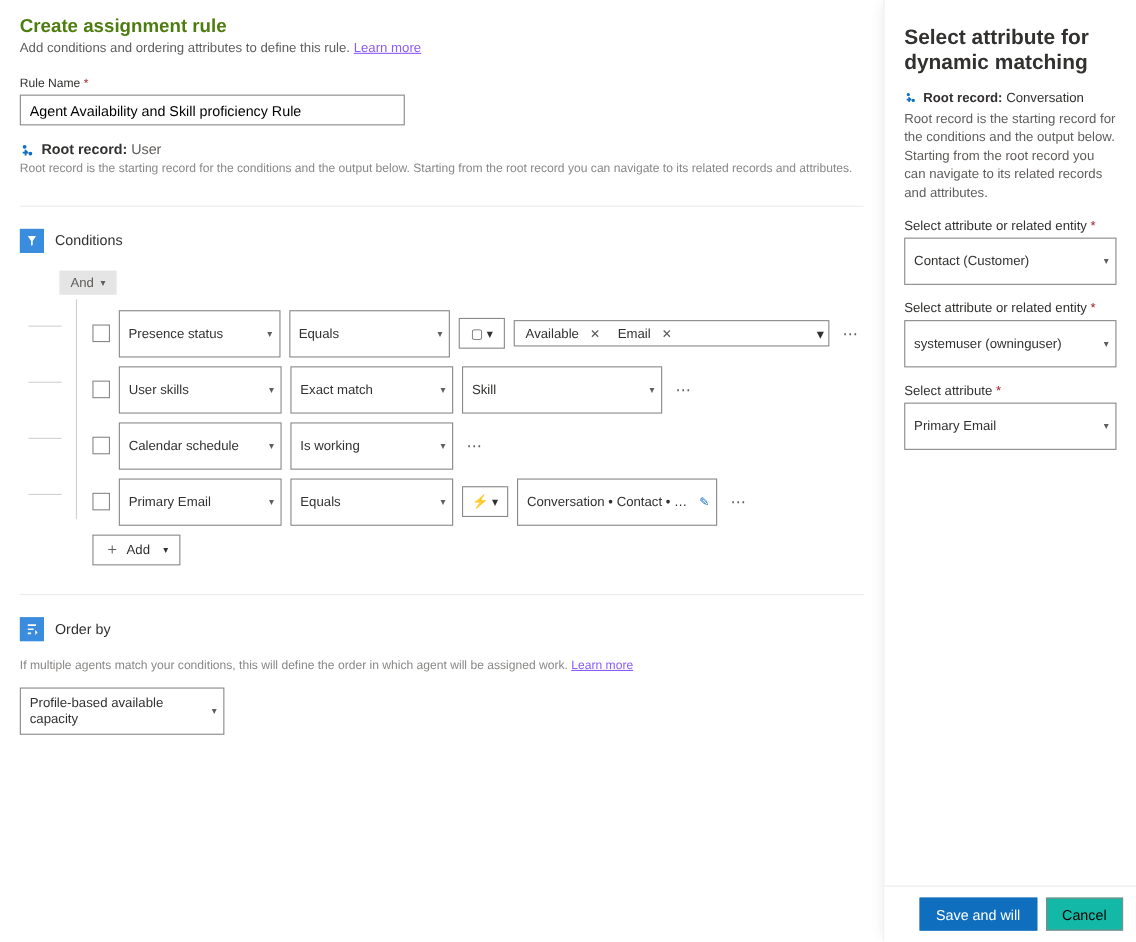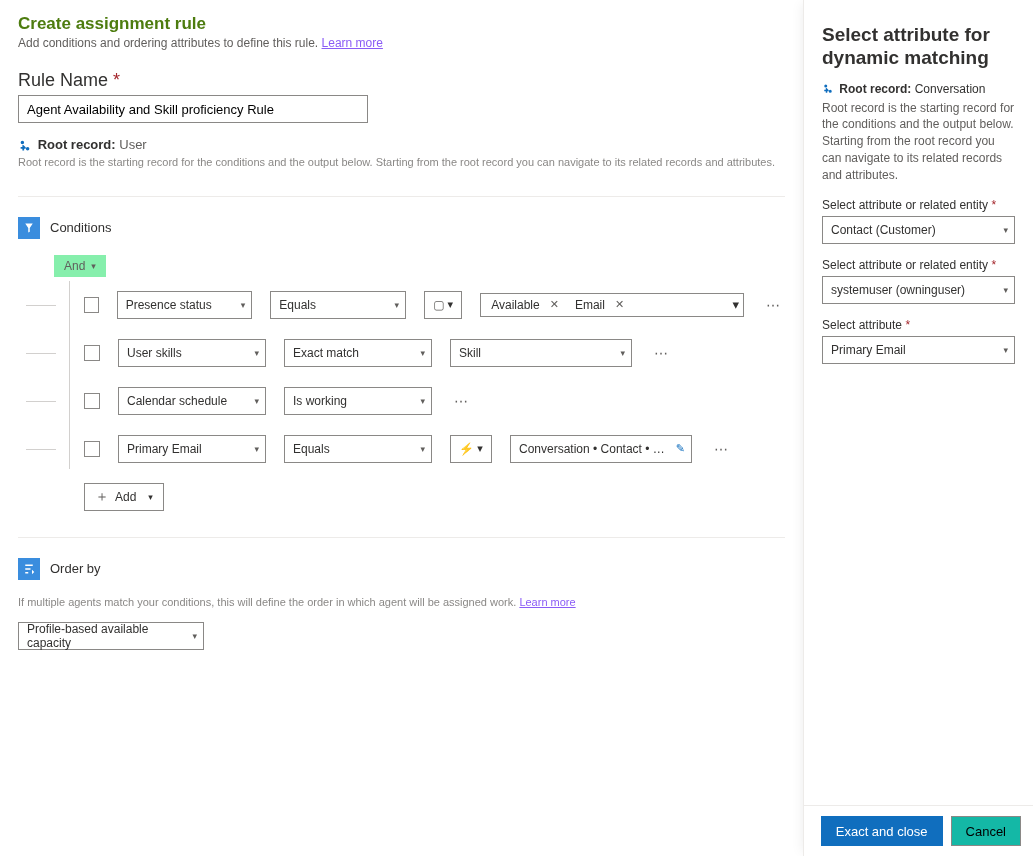--- a/index.html
+++ b/index.html
@@ -5,44 +5,44 @@
     * { box-sizing: border-box; margin: 0; padding: 0; font-family: 'Segoe UI', Tahoma, Geneva, Verdana, sans-serif; }
     body { display: flex; width: 1033px; height: 856px; background: #fff; color: #323130; font-size: 13px; overflow: hidden; }
 
     .main-panel { flex: 1; padding: 14px 18px; overflow-y: auto; position: relative; }
     .side-panel { width: 230px; border-left: 1px solid #edebe9; padding: 24px 18px 0 18px; position: relative; box-shadow: -4px 0 12px -4px rgba(0,0,0,0.08); }
 
     h1 { font-size: 17px; font-weight: 600; color: #4d7c0f; margin-bottom: 2px; }
     .subtitle { font-size: 12px; color: #605e5c; margin-bottom: 20px; }
     .link { color: #8b5cf6; text-decoration: underline; cursor: pointer; }
 
-    .field-label { font-size: 18px; color: #323130; margin-bottom: 4px; display: block; }
+    .field-label { font-size: 11px; color: #323130; margin-bottom: 4px; display: block; }
     .required::after { content: " *"; color: #a4262c; }
     .text-input { width: 350px; padding: 5px 8px; border: 1px solid #8a8886; font-size: 13px; height: 28px; outline: none; }
 
     .root-record { margin-top: 14px; font-size: 13px; color: #605e5c; }
     .root-record .rr-label { font-weight: 600; color: #323130; }
     .icon-tree { display: inline-block; color: #106ebe; font-size: 14px; vertical-align: middle; margin-right: 2px; }
     .root-desc { font-size: 11px; color: #8a8886; margin-top: 2px; line-height: 1.4; }
 
     .section { margin-top: 26px; border-top: 1px solid #edebe9; padding-top: 20px; }
     .section-header { display: flex; align-items: center; gap: 10px; margin-bottom: 16px; }
     .section-icon { width: 22px; height: 22px; background: #3a8dde; color: #fff; display: flex; align-items: center; justify-content: center; font-size: 12px; }
     .section-title { font-size: 13px; }
 
-    .and-chip { display: inline-flex; align-items: center; background: #86efac; padding: 4px 10px; font-size: 12px; color: #605e5c; margin-left: 36px; margin-bottom: 14px; cursor: pointer; }
+    .and-chip { display: inline-flex; align-items: center; background: #e5e5e5; padding: 4px 10px; font-size: 12px; color: #605e5c; margin-left: 36px; margin-bottom: 14px; cursor: pointer; }
     .chev-down { margin-left: 6px; font-size: 9px; }
 
     .tree-area { position: relative; margin-left: 36px; }
     .tree-line { position: absolute; left: 15px; top: -10px; bottom: 42px; width: 1px; background: #d2d0ce; }
 
-    .cond-row { display: flex; align-items: center; gap: 18px; margin-bottom: 20px; position: relative; }
+    .cond-row { display: flex; align-items: center; gap: 8px; margin-bottom: 8px; position: relative; }
     .row-branch { width: 30px; height: 1px; background: #d2d0ce; position: absolute; left: -28px; top: 14px; }
     .cond-cb { width: 16px; height: 16px; border: 1px solid #8a8886; background: #fff; margin-left: 30px; cursor: pointer; }
-    .dd { border: 1px solid #8a8886; background: #fff; height: 28px; display: flex; align-items: center; justify-content: space-between; padding: 0 6px 0 8px; font-size: 12px; cursor: pointer; }
+    .dd { border: 1px solid #8a8886; background: #fff; height: 43px; display: flex; align-items: center; justify-content: space-between; padding: 0 6px 0 8px; font-size: 12px; cursor: pointer; }
     .dd .chev { font-size: 9px; color: #605e5c; }
     .w-attr { width: 148px; }
     .w-op { width: 148px; }
     .w-val { width: 182px; }
     .w-tag { width: 290px; }
     .w-dyn { width: 182px; }
 
     .type-toggle { width: 42px; height: 28px; border: 1px solid #8a8886; display: flex; align-items: center; justify-content: center; gap: 3px; font-size: 11px; cursor: pointer; }
     .type-toggle.dynamic .t-icon { color: #106ebe; }
     .t-icon { color: #605e5c; font-size: 12px; }
@@ -265,16 +265,16 @@
   </div>
   <div class="side-field">
     <label class="side-label required">Select attribute</label>
     <div class="dd side-dd">
         <span>Primary Email</span>
         <span class="chev">▾</span>
       </div>
   </div>
 
   <div class="side-footer">
-    <button class="btn primary">Exact and close</button>
+    <button class="btn primary">Save and will</button>
     <button class="btn">Cancel</button>
   </div>
 </div>
 
 </body></html>

